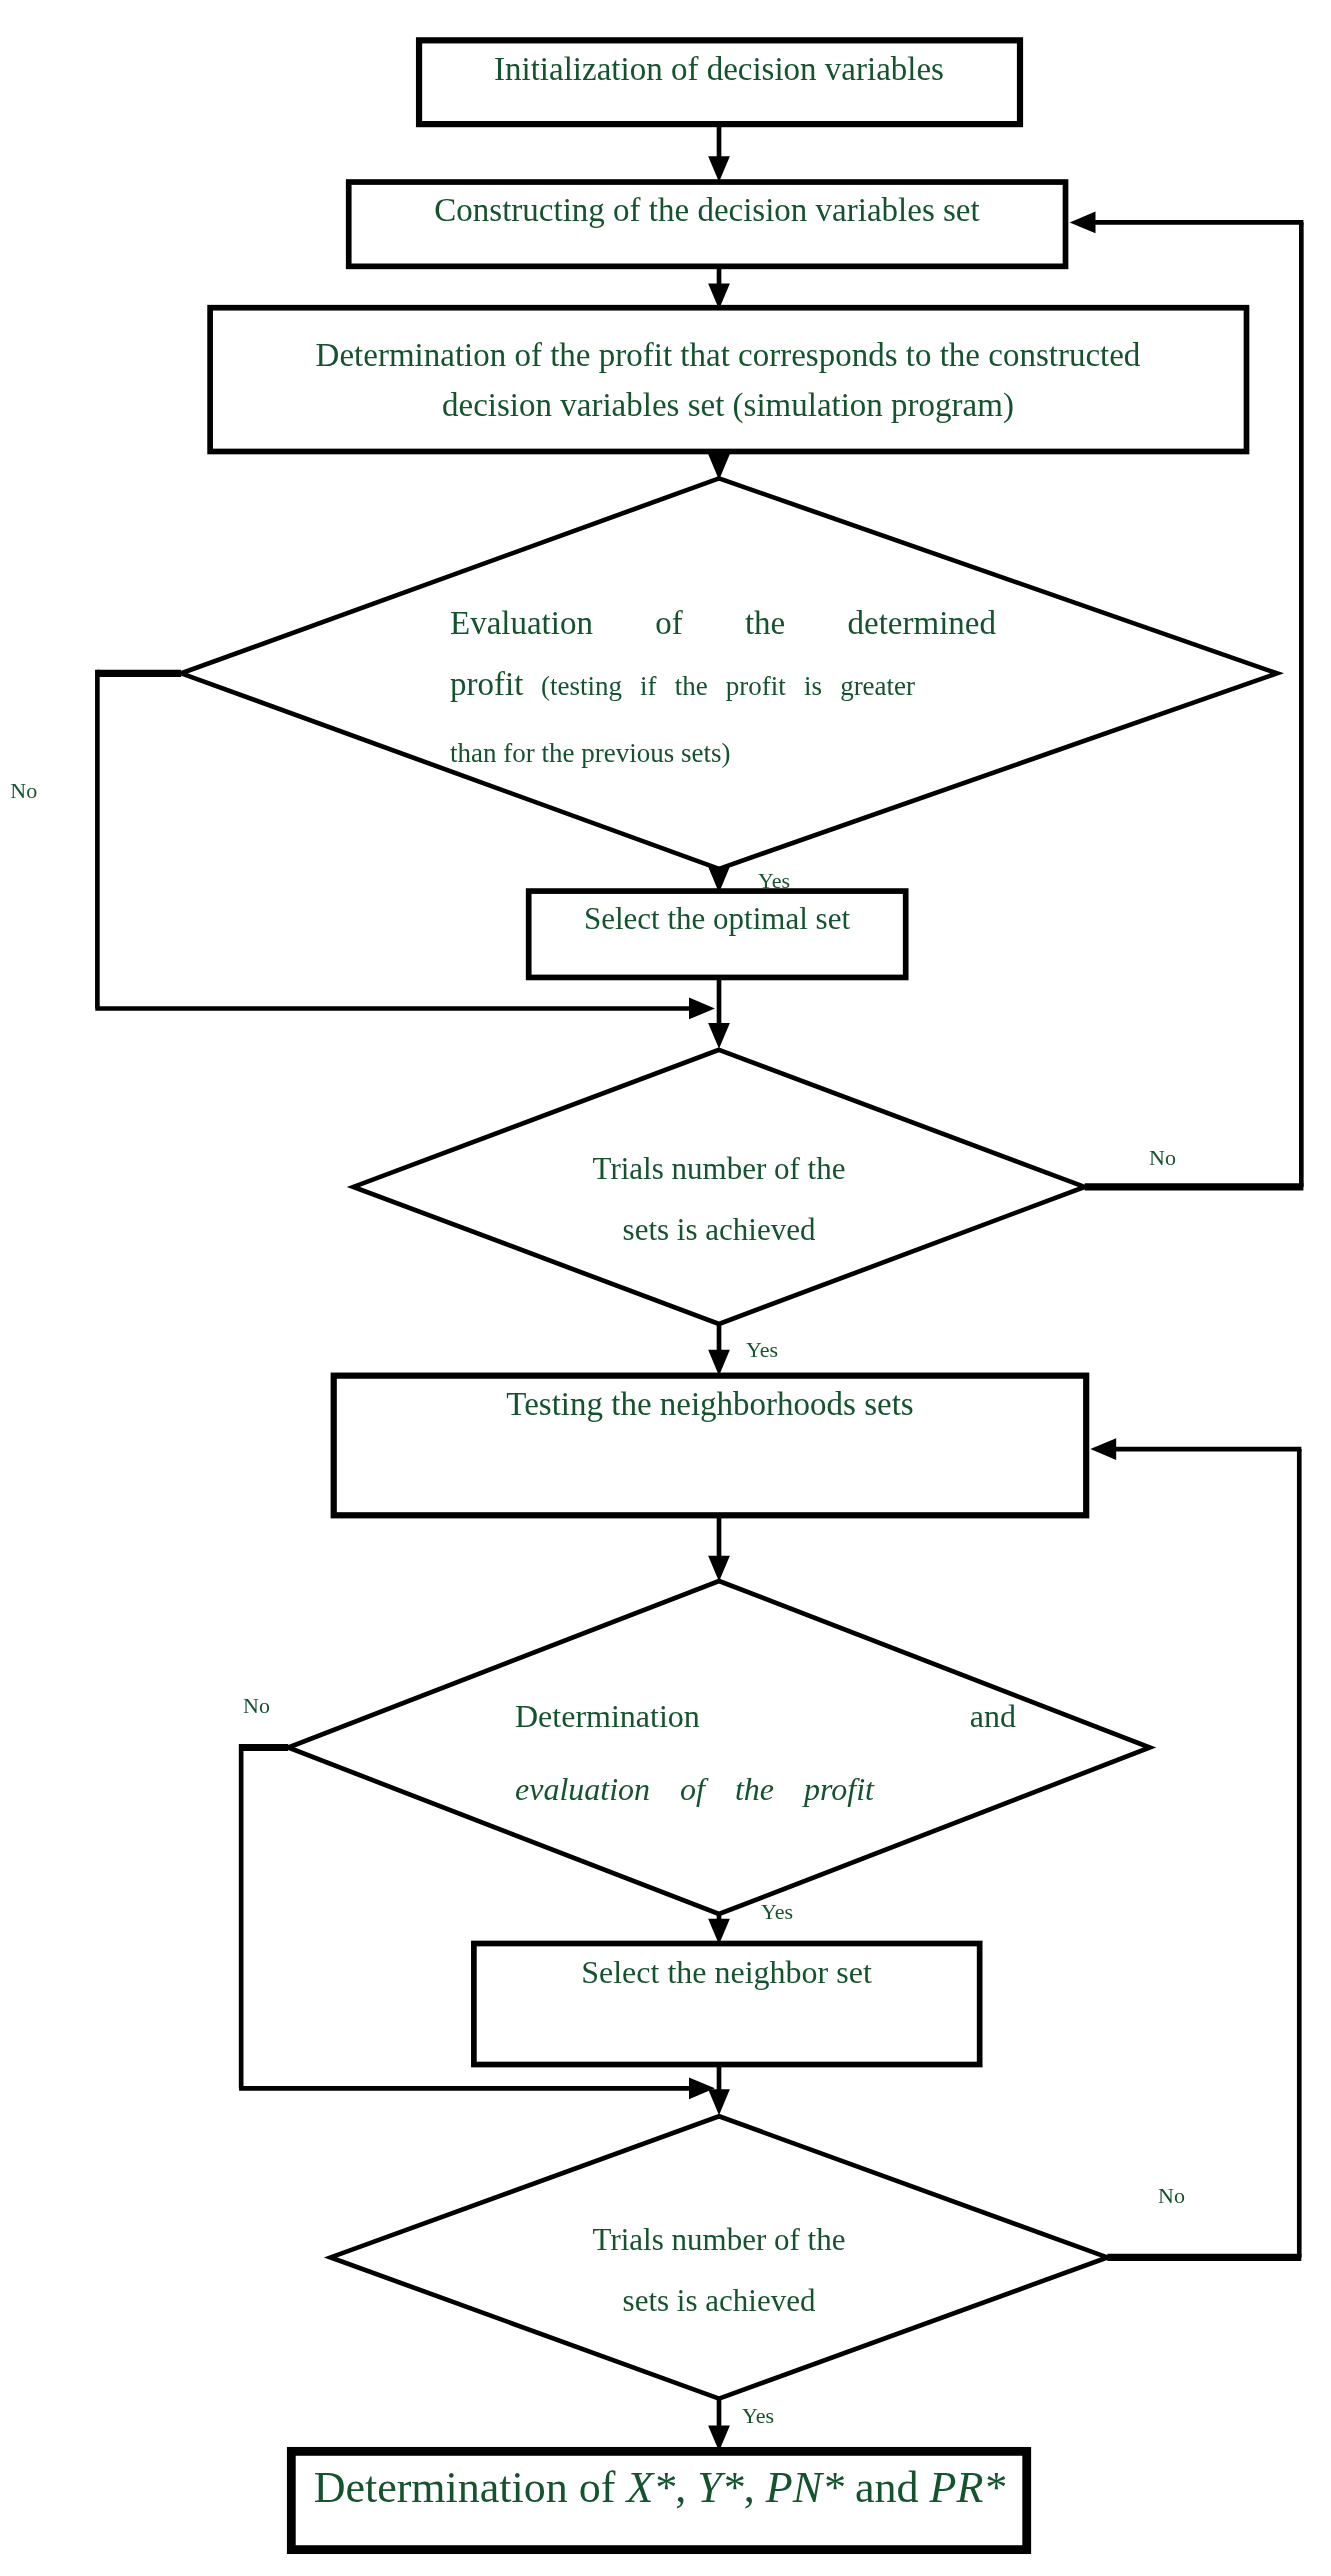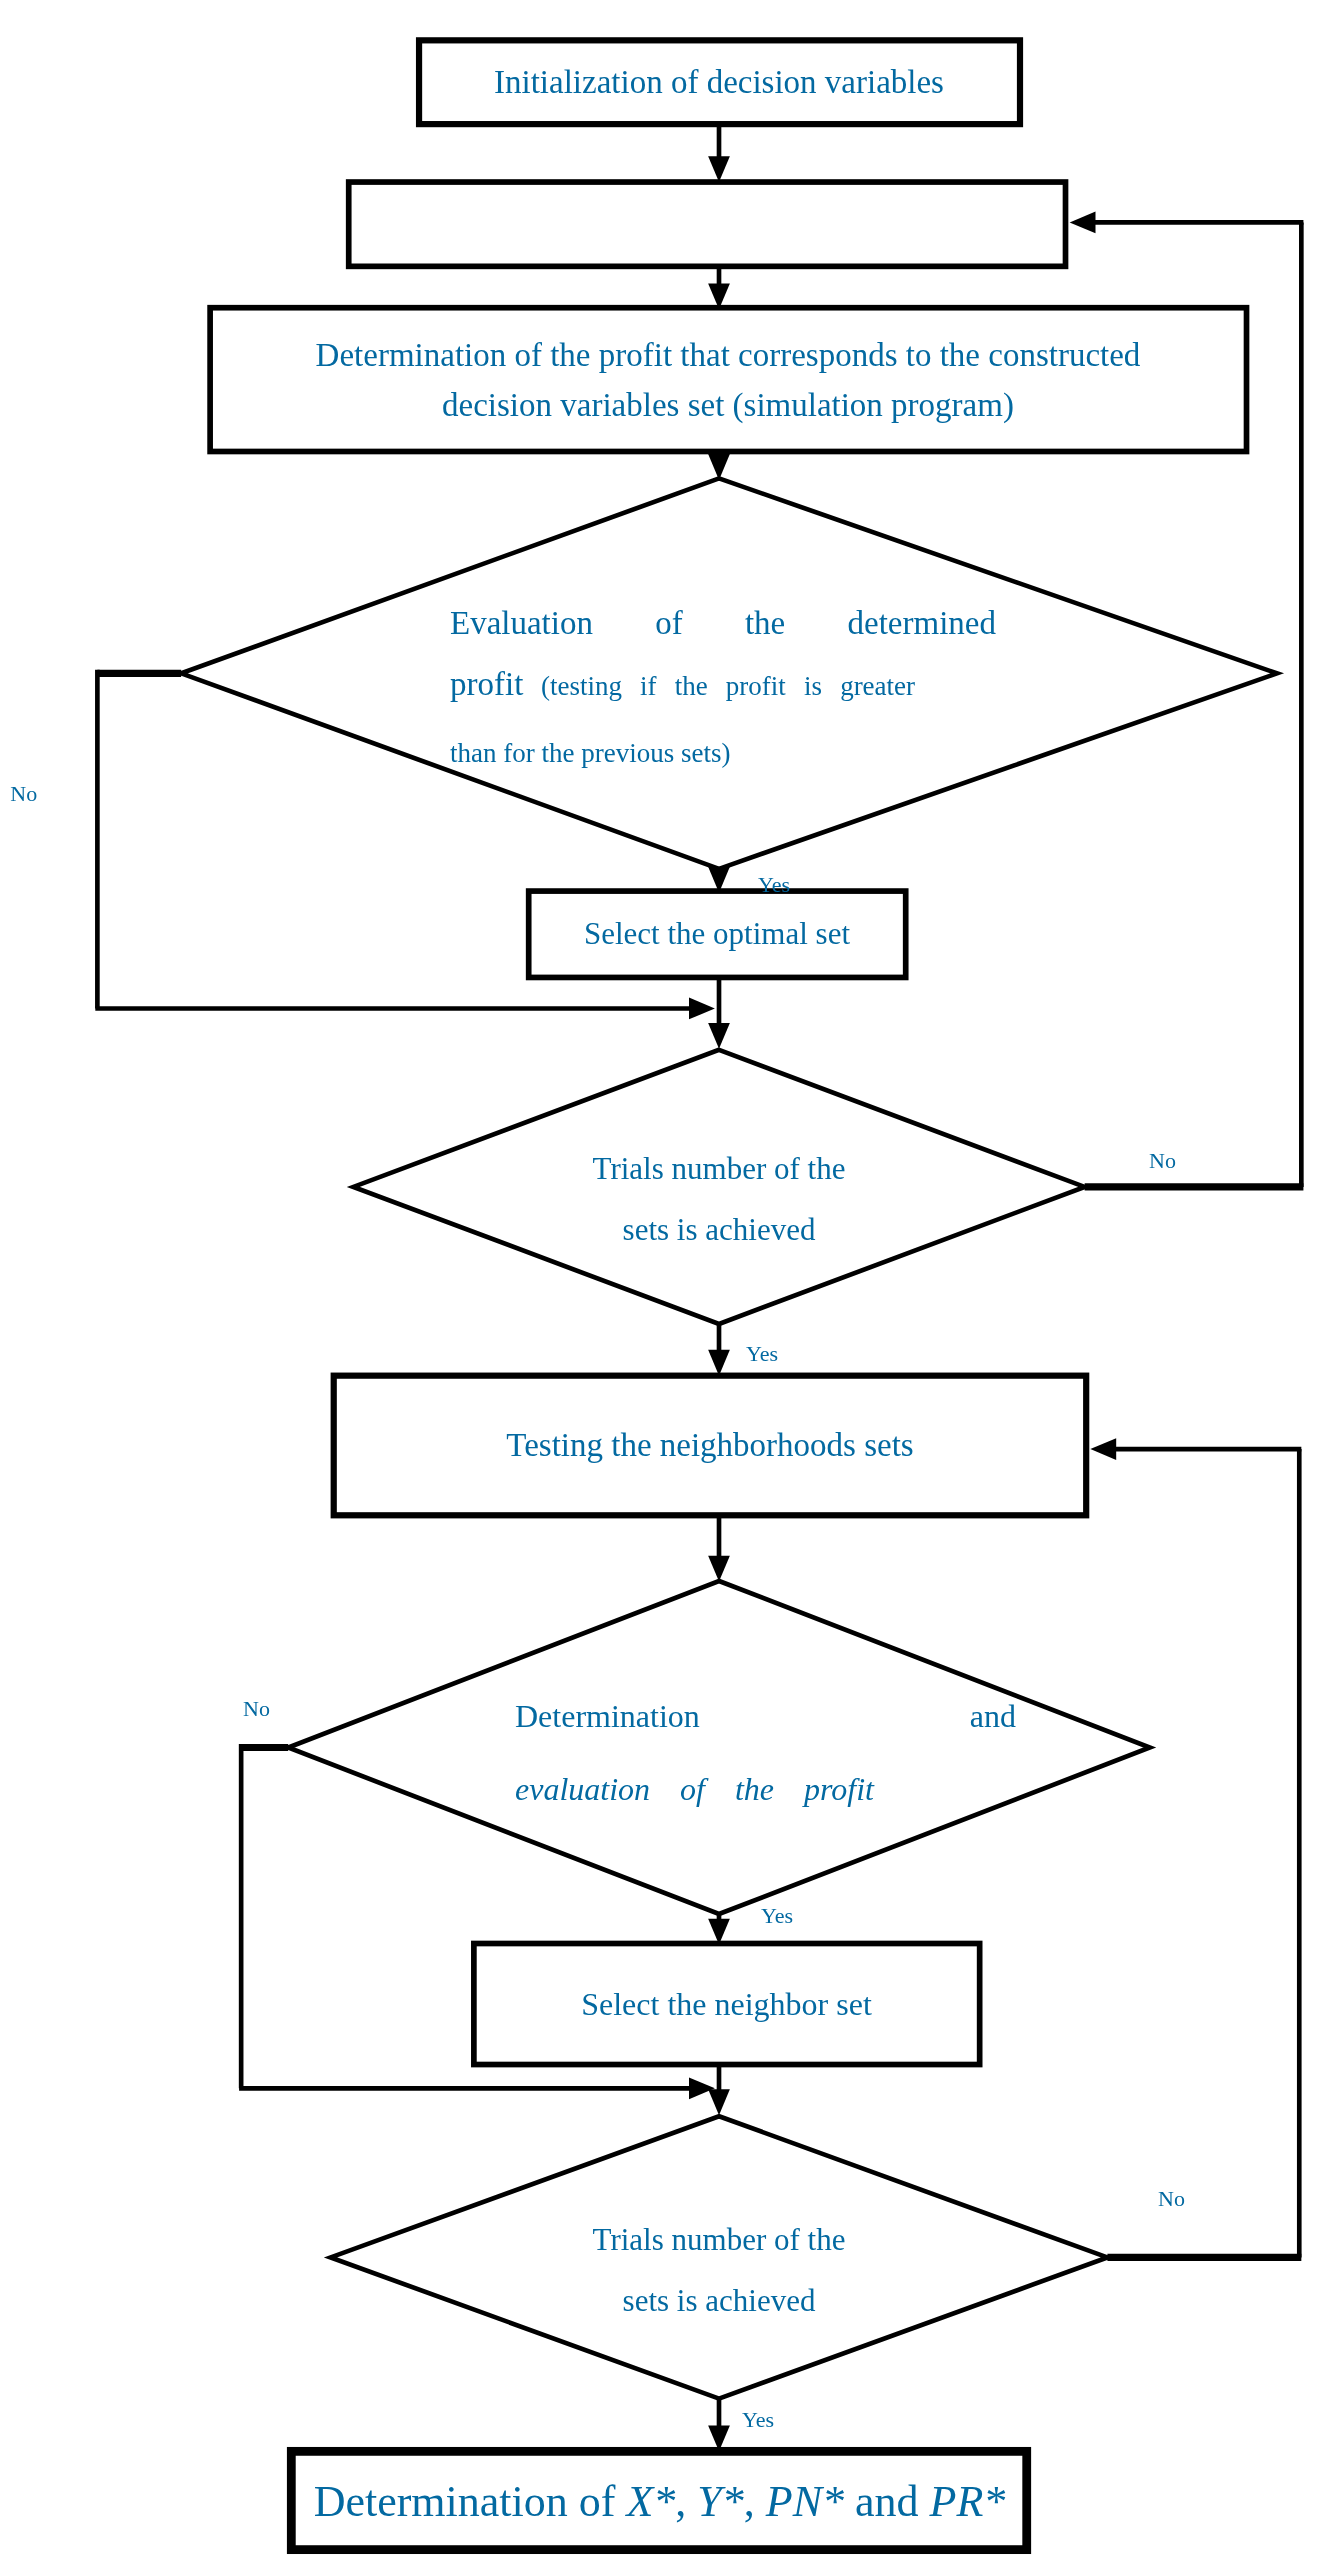--- a/index.html
+++ b/index.html
@@ -4,22 +4,22 @@
 <style>
   html,body{margin:0;padding:0;background:#ffffff;}
   #canvas{
     position:relative;
     width:1332px;height:2576px;
     background:#ffffff;
     font-family:"Liberation Serif","DejaVu Serif",serif;
     color:#000;
   }
   #wires{position:absolute;left:0;top:0;}
-  .txt{position:absolute;display:flex;align-items:center;justify-content:center;
-       text-align:center;color:#0369a1;}
+  .txt{position:absolute;display:flex;justify-content:center;
+       text-align:center;color:#14532d;}
   .txt .ln{display:block;width:100%;}
   
   .f64{font-size:33px;}
   .f62{font-size:32px;}
   .f60{font-size:31px;}
   .f58{font-size:22px;}
   .f74{font-size:44px;}
   .small{font-size:27px;}
   
   .t-profit{flex-direction:column;line-height:50px;}
@@ -122,20 +122,23 @@
       <line x1="2512" y1="4365" x2="2512" y2="2802" stroke="#000" stroke-width="9"></line>
       <line x1="2516" y1="2802" x2="2150" y2="2802" stroke="#000" stroke-width="9"></line>
       <polygon points="2158,2781 2158,2823 2108,2802" fill="#000"></polygon>
     </g>
   </svg>
 
   <div class="txt f64" style="left:429px;top:51px;width:580px;height:63px;">
     <span>Initialization of decision variables</span>
   </div>
 
+  <div class="txt f64" style="left:359px;top:192px;width:696px;height:64px;">
+    <span>Constructing of the decision variables set</span>
+  </div>
 
   <div class="txt f64 t-profit" style="left:220px;top:318px;width:1016px;height:123px;">
     <span class="ln">Determination of the profit that corresponds to the constructed</span>
     <span class="ln">decision variables set (simulation program)</span>
   </div>
 
   <div class="txt t-d1" style="left:450px;top:593px;width:644px;height:186px;">
     <span class="ln ln1 f64">Evaluation of the determined</span>
     <span class="ln">
       <span class="f64 main2">profit</span><span class="small note2">(testing if the profit is greater</span>

